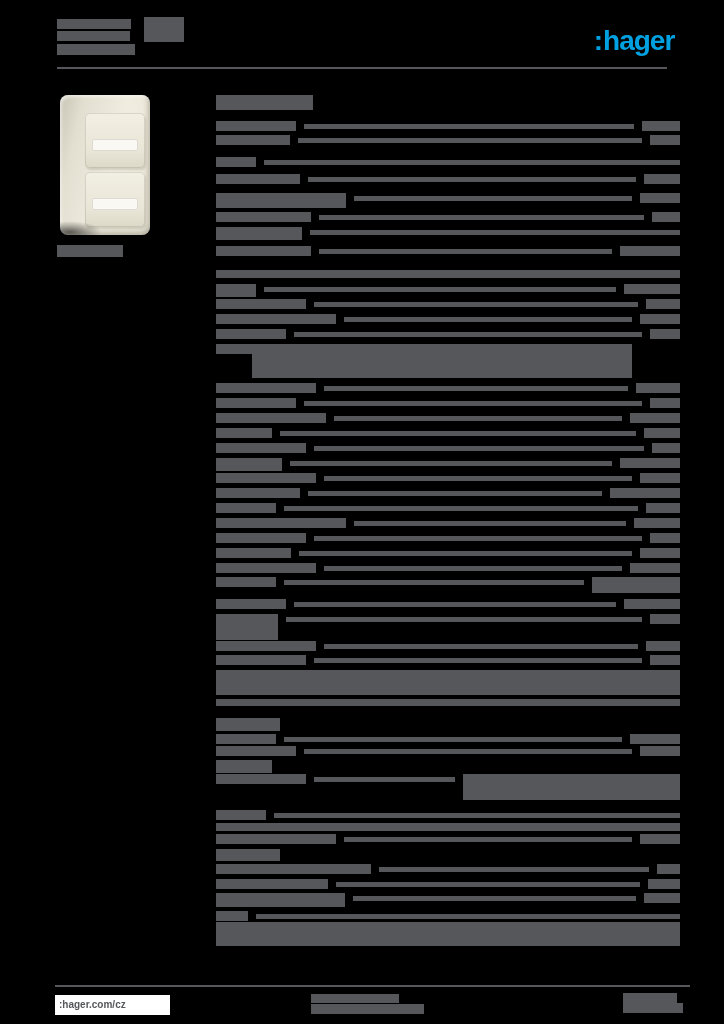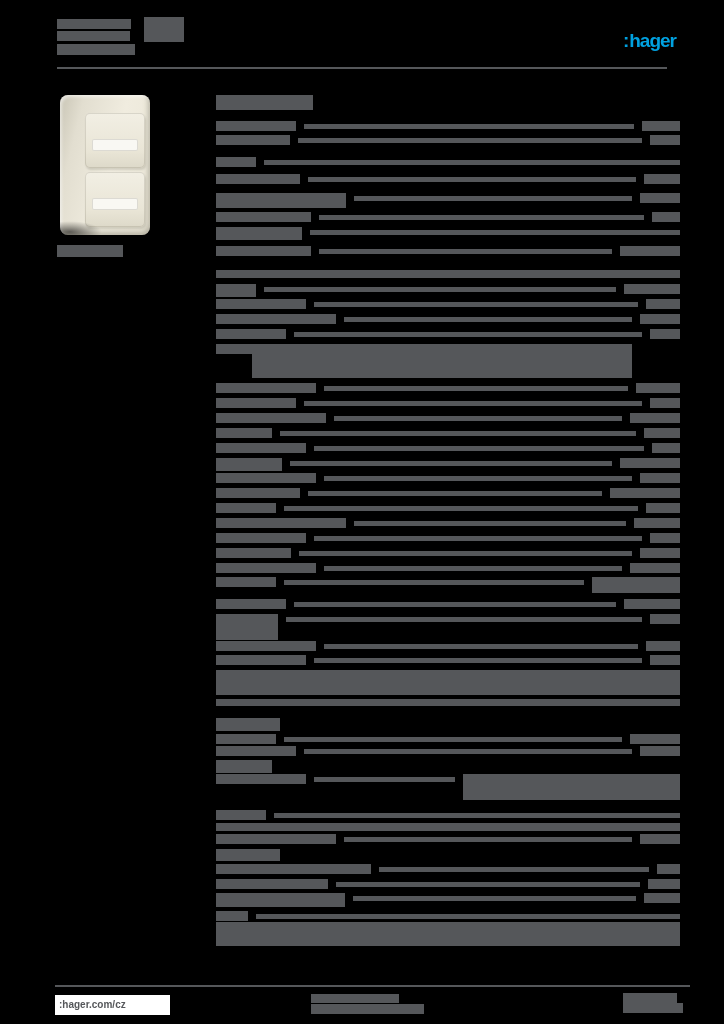--- a/index.html
+++ b/index.html
@@ -4,22 +4,22 @@
 <style>
   html,body{margin:0;padding:0;background:#000;}
   #page{
     position:relative;width:724px;height:1024px;background:#000;
     font-family:"Liberation Sans",sans-serif;overflow:hidden;
   }
   .redact{position:absolute;background:var(--redact,#55575a);}
   
   #logo{
     position:absolute;left:592px;top:28px;width:84px;height:26px;
-    font-weight:bold;font-size:19px;letter-spacing:-1px;line-height:26px;
-    color:#00A1E0;text-align:right;
+    font-weight:bold;font-size:28px;letter-spacing:-1px;line-height:26px;
+    color:#00A1E0;text-align:center;
   }
   #logo .colon{margin-right:1px;}
   
   #product{
     position:absolute;left:60px;top:95px;width:90px;height:140px;
     border-radius:8px;
     background:linear-gradient(104deg,#c9c5b5 0%,#e2ded0 20%,#f0ecdf 55%,#eae6d7 100%);
     box-shadow:inset 2px 2px 3px rgba(255,255,255,.55), inset -2px -3px 5px rgba(90,85,70,.35);
   }
   #product::after{ 

